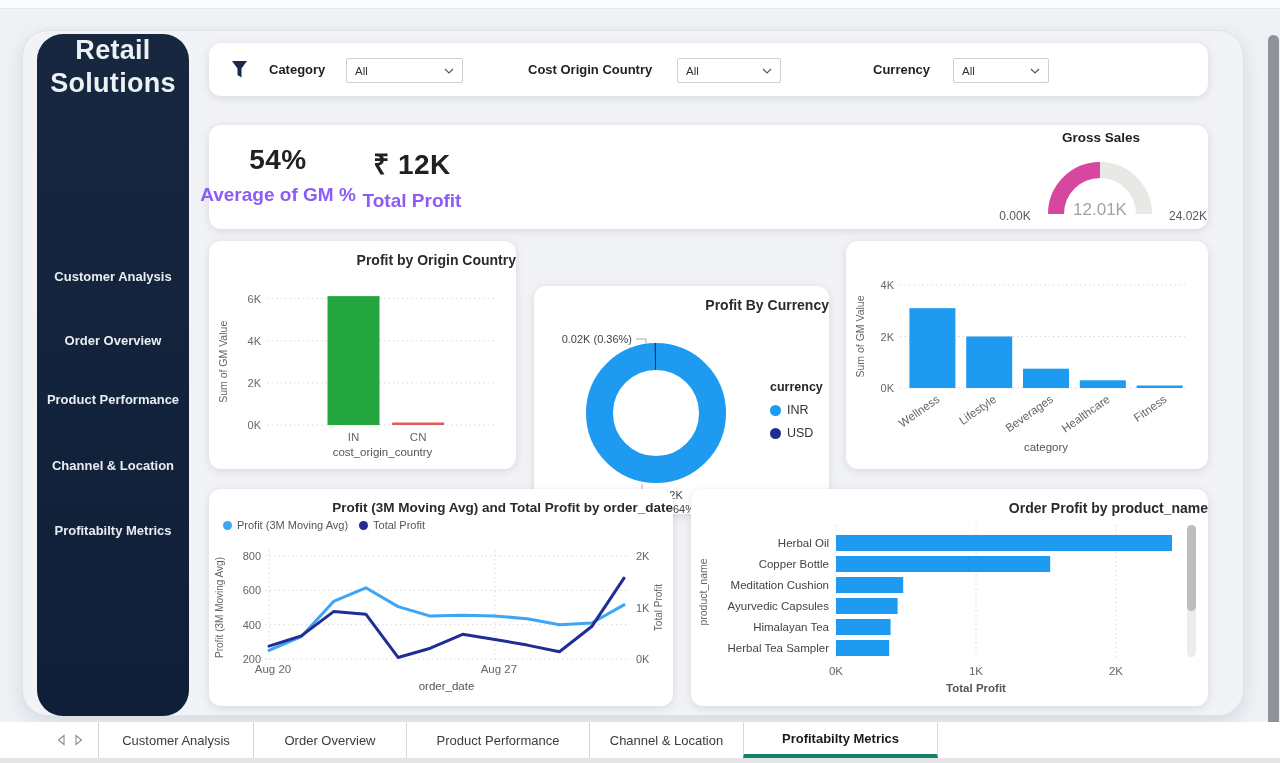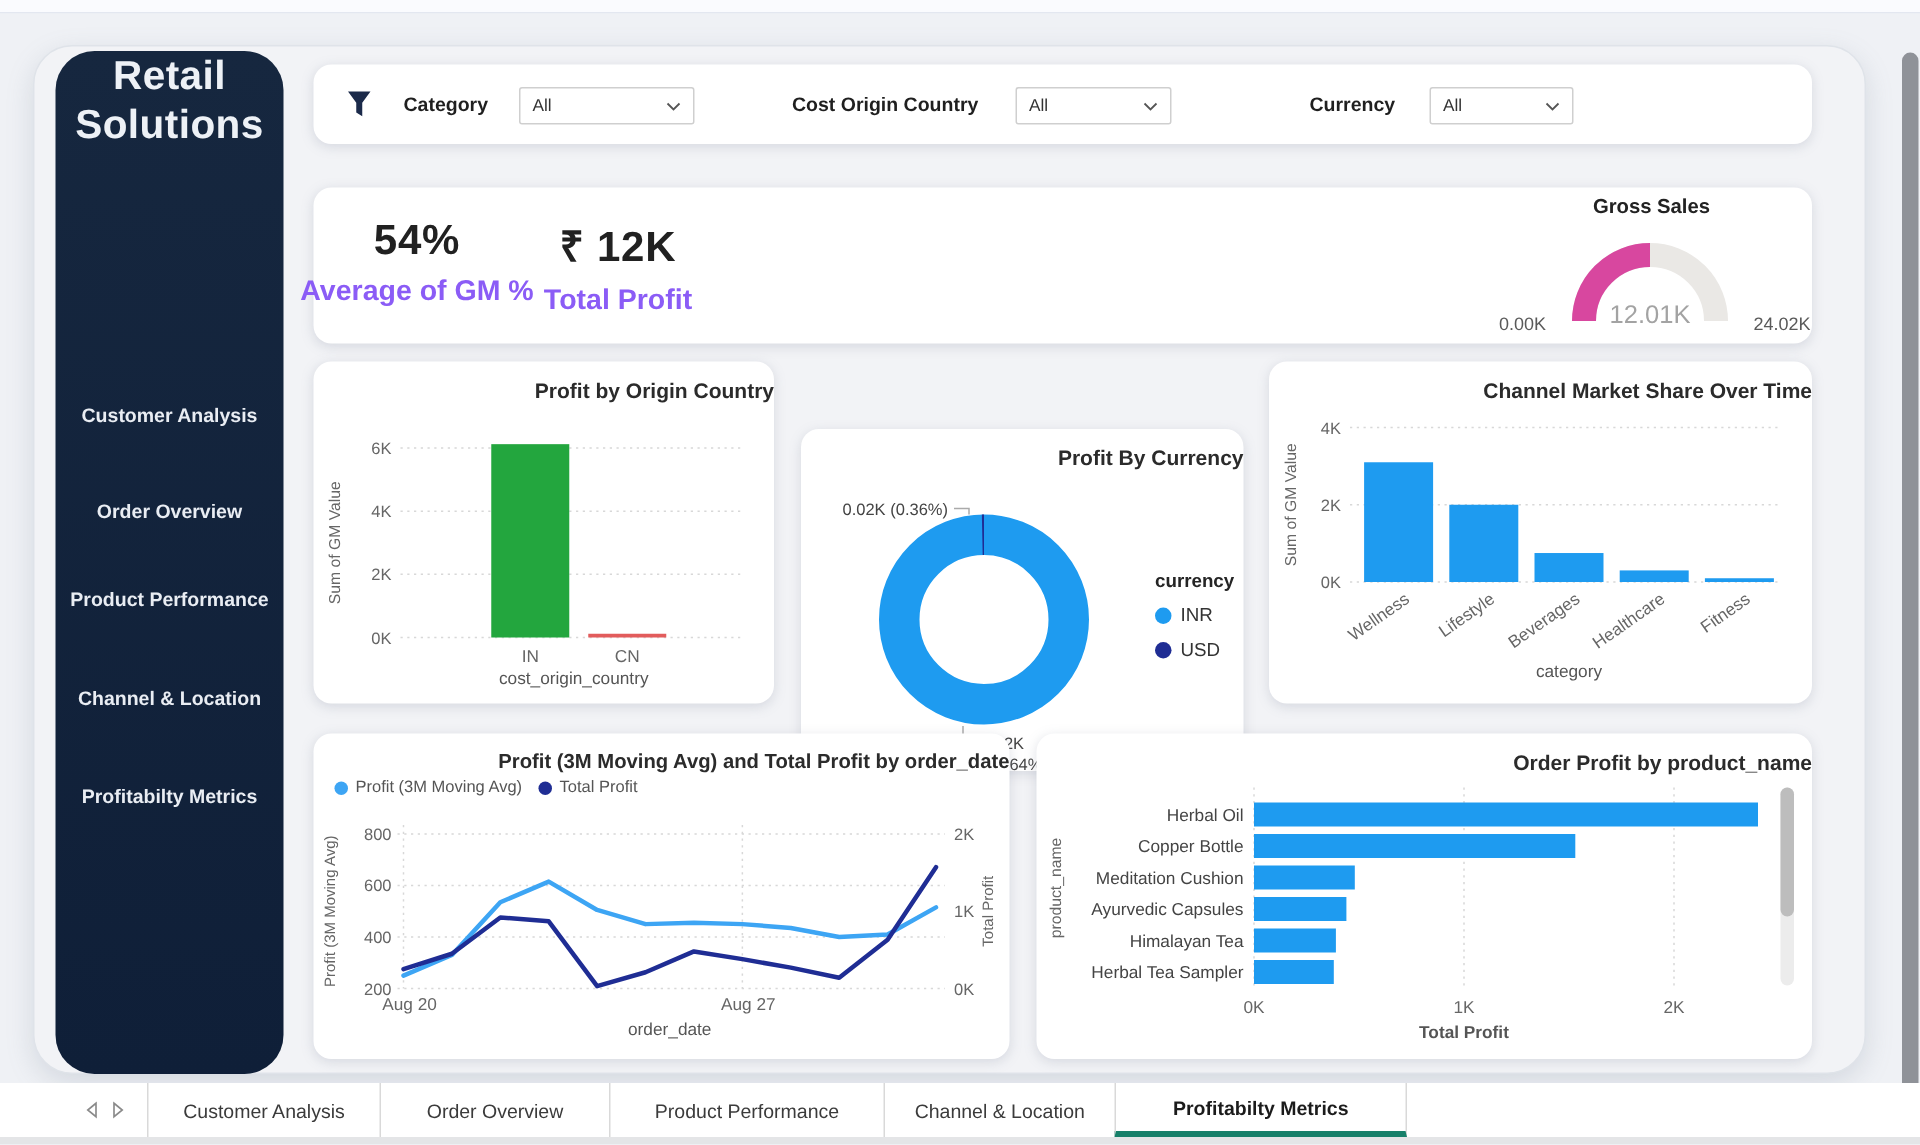--- a/index.html
+++ b/index.html
@@ -148,21 +148,20 @@
           <span>INR</span>
         </div>
         <div class="it">
           <span class="dot" style="background: rgb(31, 45, 148);"></span>
           <span>USD</span>
         </div>
       </div>
     </div>
 
     <div class="card" style="left:823px;top:210px;width:362px;height:228px;">
-      <div class="ctitle">Channel Market Share Over Time</div>
       <div class="chartbox"><svg width="362" height="228">
             <line x1="54" y1="147" x2="342" y2="147" stroke="#D8D8D8" stroke-width="1" stroke-dasharray="1.5,3"></line>
             <text x="48" y="151" font-size="11" fill="#666" text-anchor="end">0K</text>
             <line x1="54" y1="95.5" x2="342" y2="95.5" stroke="#D8D8D8" stroke-width="1" stroke-dasharray="1.5,3"></line>
             <text x="48" y="99.5" font-size="11" fill="#666" text-anchor="end">2K</text>
             <line x1="54" y1="44" x2="342" y2="44" stroke="#D8D8D8" stroke-width="1" stroke-dasharray="1.5,3"></line>
             <text x="48" y="48" font-size="11" fill="#666" text-anchor="end">4K</text>
             <rect x="63.400000000000006" y="67.175" width="46" height="79.825" fill="#1E9BF0"></rect>
             <text x="94.4" y="160" font-size="11.5" fill="#666" text-anchor="end" transform="rotate(-35 94.4 160)">Wellness</text>
             <rect x="120.19999999999999" y="95.5" width="46" height="51.5" fill="#1E9BF0"></rect>

